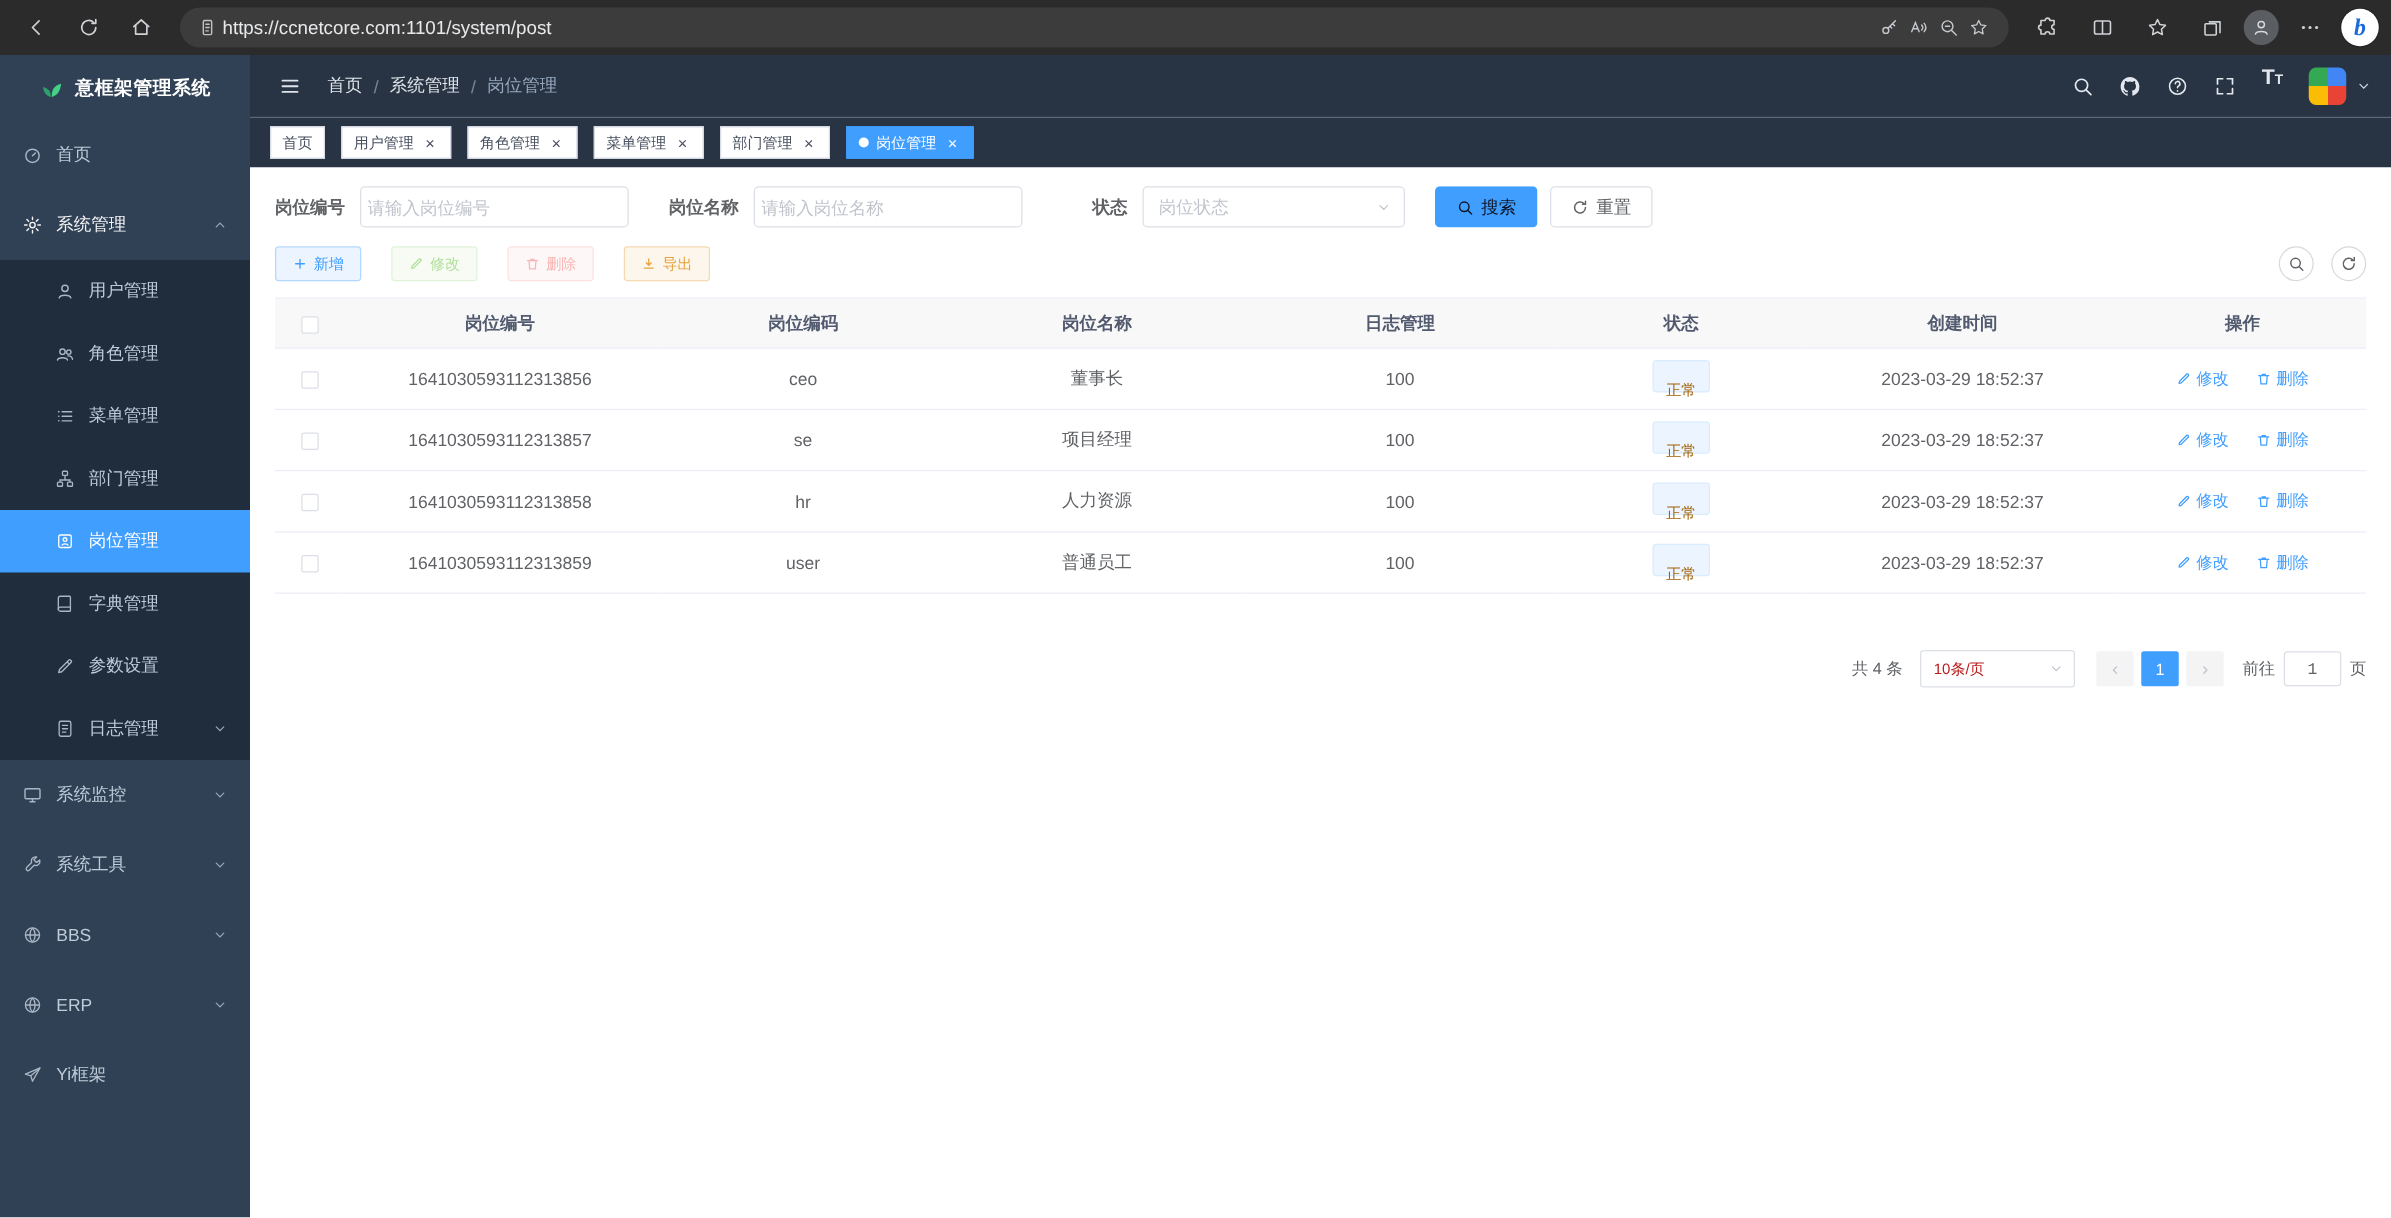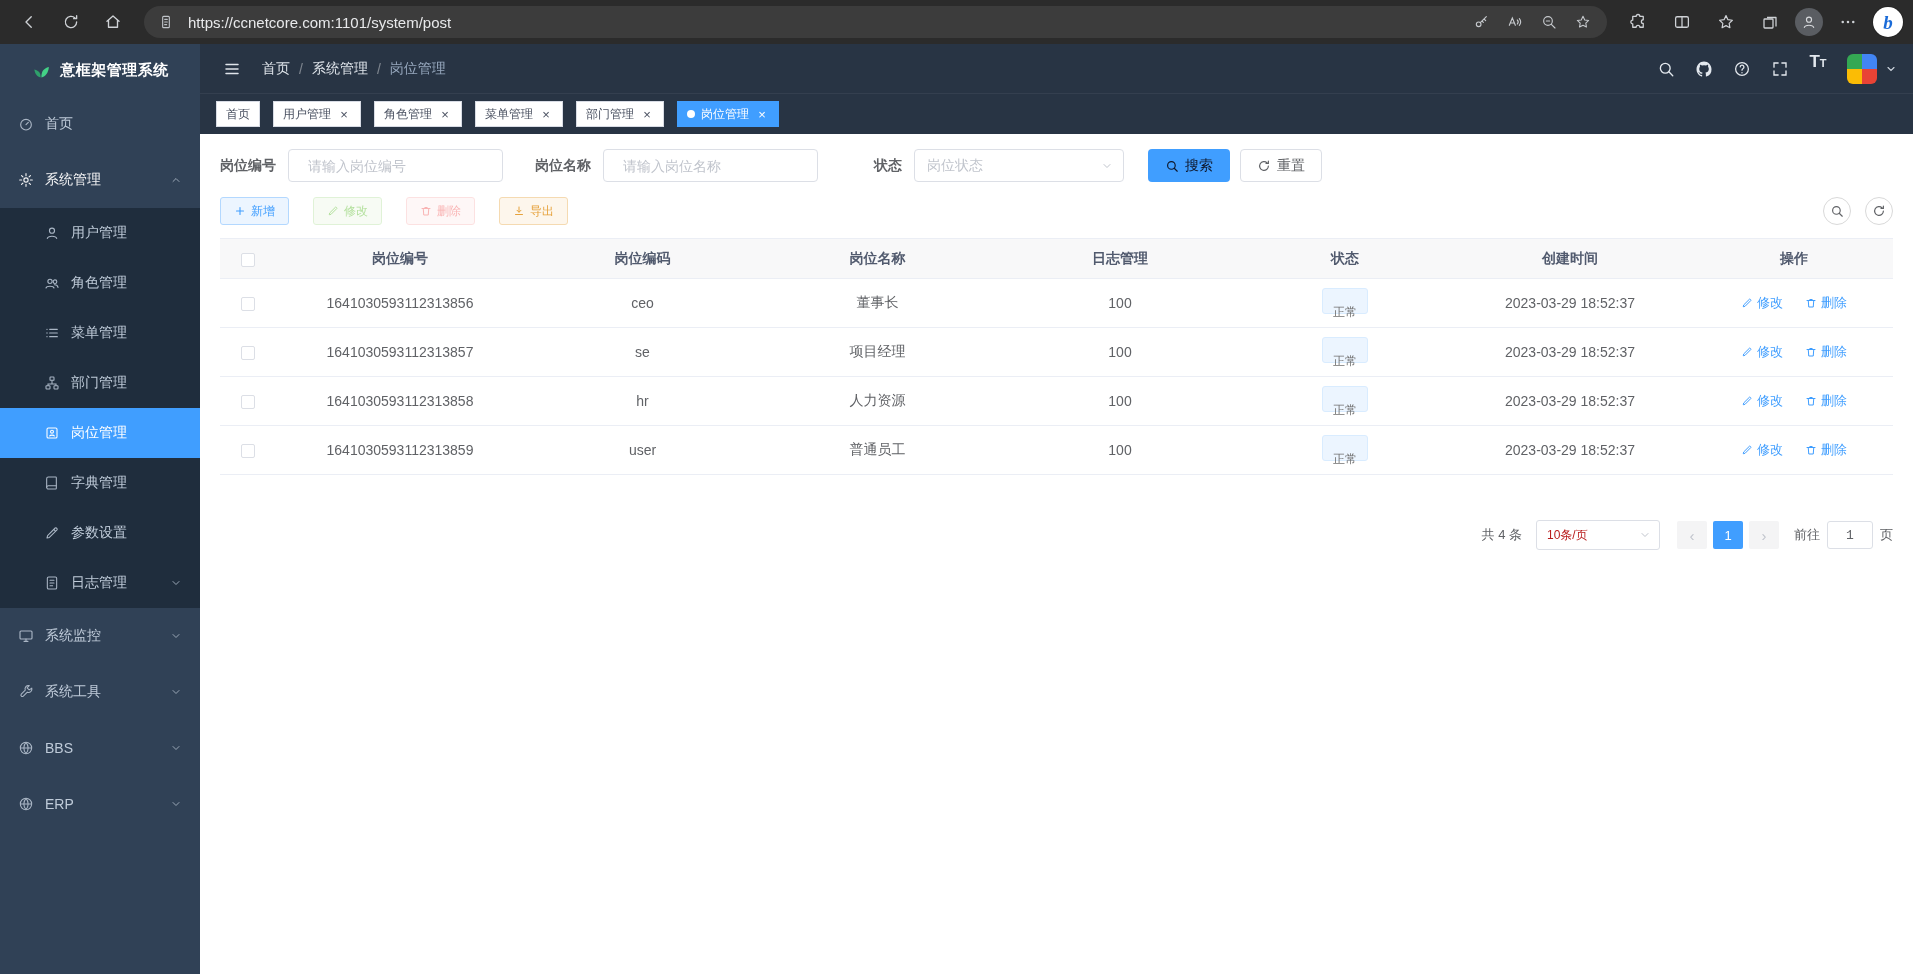--- a/index.html
+++ b/index.html
@@ -5,21 +5,21 @@
   * { box-sizing: border-box; margin: 0; padding: 0; }
   html,body { width: 1913px; height: 974px; overflow: hidden; }
   body { font-family: "Liberation Sans", "DejaVu Sans", sans-serif; font-size: 14px; background: #fff; }
   svg { display: block; }
   .i12 { width:12px; height:12px; } .i14 { width:14px; height:14px; }
   .i16 { width:16px; height:16px; } .i18 { width:18px; height:18px; } .i20 { width:20px; height:20px; }
 
   
   .chrome { height:44px; background:#2b2b2b; display:flex; align-items:center; padding:0 10px; gap:4px; }
   .cbtn { width:38px; height:36px; border-radius:7px; display:flex; align-items:center; justify-content:center; color:#cfd2d6; cursor:pointer; flex:0 0 auto; }
-  .url-pill { flex:1; height:32px; margin:0 8px; background:#3c3c3c; border-radius:16px; display:flex; align-items:center; padding:0 14px; gap:14px; min-width:0; }
+  .url-pill { flex:1; height:32px; margin:0 8px; background:#3c3c3c; border-radius:16px; display:flex; align-items:center; padding:0 14px; gap:4px; min-width:0; }
   .url-pill .site-icon { color:#bfc3c8; }
   .url-text { flex:1; color:#e8e9eb; font-size:15px; white-space:nowrap; overflow:hidden; }
   .pill-ic { color:#c6c9cd; cursor:pointer; padding:2px; }
   .chrome-right { display:flex; align-items:center; gap:6px; flex:0 0 auto; }
   .avatar-chrome { width:28px; height:28px; border-radius:50%; background:#5a5d62; display:flex; align-items:center; justify-content:center; color:#d9dbde; cursor:pointer; }
   .bing-btn { width:30px; height:30px; border-radius:50%; background:#ffffff; display:flex; align-items:center; justify-content:center; cursor:pointer; box-shadow:0 0 0 1px rgba(0,0,0,.15); }
   .bing-b { font-family:"Liberation Serif", serif; font-style:italic; font-weight:bold; font-size:19px; color:#1a6bd8; line-height:1; }
 
   
   .app { display:flex; height:930px; }
@@ -59,21 +59,21 @@
   .tag { height:26px; display:flex; align-items:center; gap:6px; padding:0 9px; background:#fff; border:1px solid #d8dce5; color:#495060; font-size:12px; cursor:pointer; }
   .tag.active { background:#409eff; border-color:#409eff; color:#fff; }
   .tag .dot { width:8px; height:8px; border-radius:50%; background:#fff; }
   .tag .close { width:14px; height:14px; border-radius:50%; display:flex; align-items:center; justify-content:center; font-size:13px; line-height:1; }
 
   
   .page { flex:1; background:#fff; padding:15px 20px 0 20px; }
 
   .filter-row { display:flex; align-items:center; margin-bottom:15px; }
   .f-label { font-weight:bold; color:#606266; font-size:14px; margin-right:12px; white-space:nowrap; }
-  .f-input { width:215px; height:33px; border:1px solid #dcdfe6; border-radius:4px; padding:0 19px; font-size:14px; color:#606266; outline:none; font-family:inherit; }
+  .f-input { width:215px; height:33px; border:1px solid #dcdfe6; border-radius:4px; padding:0 5px; font-size:14px; color:#606266; outline:none; font-family:inherit; }
   .f-input::placeholder { color:#c0c4cc; }
   .f-select { width:210px; height:33px; border:1px solid #dcdfe6; border-radius:4px; padding:0 10px 0 12px; display:flex; align-items:center; cursor:pointer; }
   .f-select .sel-text { flex:1; color:#c0c4cc; font-size:14px; }
   .f-select .sel-caret { color:#c0c4cc; display:flex; }
   .gap32 { width:32px; flex:0 0 32px; } .gap56 { width:56px; flex:0 0 56px; } .gap24 { width:24px; flex:0 0 24px; } .gap10 { width:10px; flex:0 0 10px; }
   .btn { height:33px; border-radius:4px; border:1px solid transparent; display:inline-flex; align-items:center; gap:6px; padding:0 16px; font-size:14px; cursor:pointer; font-family:inherit; }
   .btn-primary { background:#409eff; color:#0f172a; }
   .btn-plain { background:#fff; color:#606266; border-color:#dcdfe6; }
 
   .toolbar-row { display:flex; align-items:center; margin-bottom:13px; }
@@ -83,21 +83,21 @@
   .tbtn-del { color:#f56c6c; background:#fef0f0; border-color:#fbc4c4; }
   .tbtn-export { color:#e6a23c; background:#fdf6ec; border-color:#f5dab1; }
   .is-disabled { opacity:.5; cursor:not-allowed; }
   .toolbar-right { margin-left:auto; display:flex; gap:14px; }
   .circle-btn { width:28px; height:28px; border-radius:50%; border:1px solid #d9d9d9; background:#fff; color:#606266; display:flex; align-items:center; justify-content:center; cursor:pointer; }
 
   table.grid { width:100%; border-collapse:collapse; table-layout:fixed; }
   table.grid th { height:40px; background:#f8f8f9; color:#515a6e; font-weight:bold; font-size:14px; text-align:center; border-bottom:1px solid #ebeef5; border-top:1px solid #ebeef5; }
   table.grid td { height:49px; color:#606266; font-size:14px; text-align:center; border-bottom:1px solid #ebeef5; }
   .cb { display:inline-block; width:14px; height:14px; border:1px solid #dcdfe6; border-radius:2px; background:#fff; vertical-align:middle; cursor:pointer; }
-  .status-tag { display:inline-block; height:24px; line-height:22px; padding:12px 10px; font-size:12px; color:#737373; background:#ecf5ff; border:1px solid #d9ecff; border-radius:3px; }
+  .status-tag { display:inline-block; height:24px; line-height:22px; padding:12px 10px; font-size:12px; color:#a16207; background:#ecf5ff; border:1px solid #d9ecff; border-radius:3px; }
   .op { color:#409eff; font-size:13px; display:inline-flex; align-items:center; gap:4px; cursor:pointer; margin:0 9px; text-decoration:none; }
 
   .pagination-row { display:flex; align-items:center; justify-content:flex-end; margin-top:45px; color:#606266; font-size:13px; }
   .pg-total { margin-right:14px; }
   .pg-size { width:124px; height:30px; border:1px solid #dcdfe6; border-radius:3px; display:flex; align-items:center; padding:0 8px 0 10px; cursor:pointer; margin-right:14px; }
   .pg-size .sel-text { flex:1; color:#b91c1c; font-size:12px; }
   .pg-size .sel-caret { color:#c0c4cc; display:flex; }
   .pg-btn { min-width:30px; height:28px; border-radius:2px; background:#f4f4f5; color:#606266; display:flex; align-items:center; justify-content:center; font-size:15px; cursor:pointer; margin:0 3px; }
   .pg-btn.disabled { color:#c0c4cc; cursor:not-allowed; }
   .pg-btn.current { background:#409eff; color:#fff; font-size:13px; cursor:default; }
@@ -371,20 +371,29 @@
             <circle cx="12" cy="12" r="8.5"></circle>
             <path d="M3.5 12h17M12 3.5a12.8 12.8 0 0 0 0 17M12 3.5a12.8 12.8 0 0 1 0 17"></path>
           </svg>
         </span>
       <span>ERP</span>
       <span class="caret">
           <svg class="i12" viewBox="0 0 24 24" fill="none" stroke="currentColor" stroke-width="2" stroke-linecap="round">
             <path d="M6 9l6 6 6-6"></path>
           </svg>
         </span>
+    </div>
+    <div class="menu-item">
+      <span class="mi-icon">
+          <svg class="i16" viewBox="0 0 24 24" fill="none" stroke="currentColor" stroke-width="1.6" stroke-linejoin="round">
+            <path d="M21 3.5L3.5 11l6.5 2 2 6.5z"></path>
+            <path d="M21 3.5L10 13"></path>
+          </svg>
+        </span>
+      <span>Yi框架</span>
     </div>
   </div>
 
   <div class="main">
 
     <div class="navbar">
       <div class="hamburger">
         <svg class="i18" viewBox="0 0 24 24" fill="none" stroke="currentColor" stroke-width="2" stroke-linecap="round">
             <path d="M4 6h16M4 12h16M4 18h16"></path>
           </svg>

